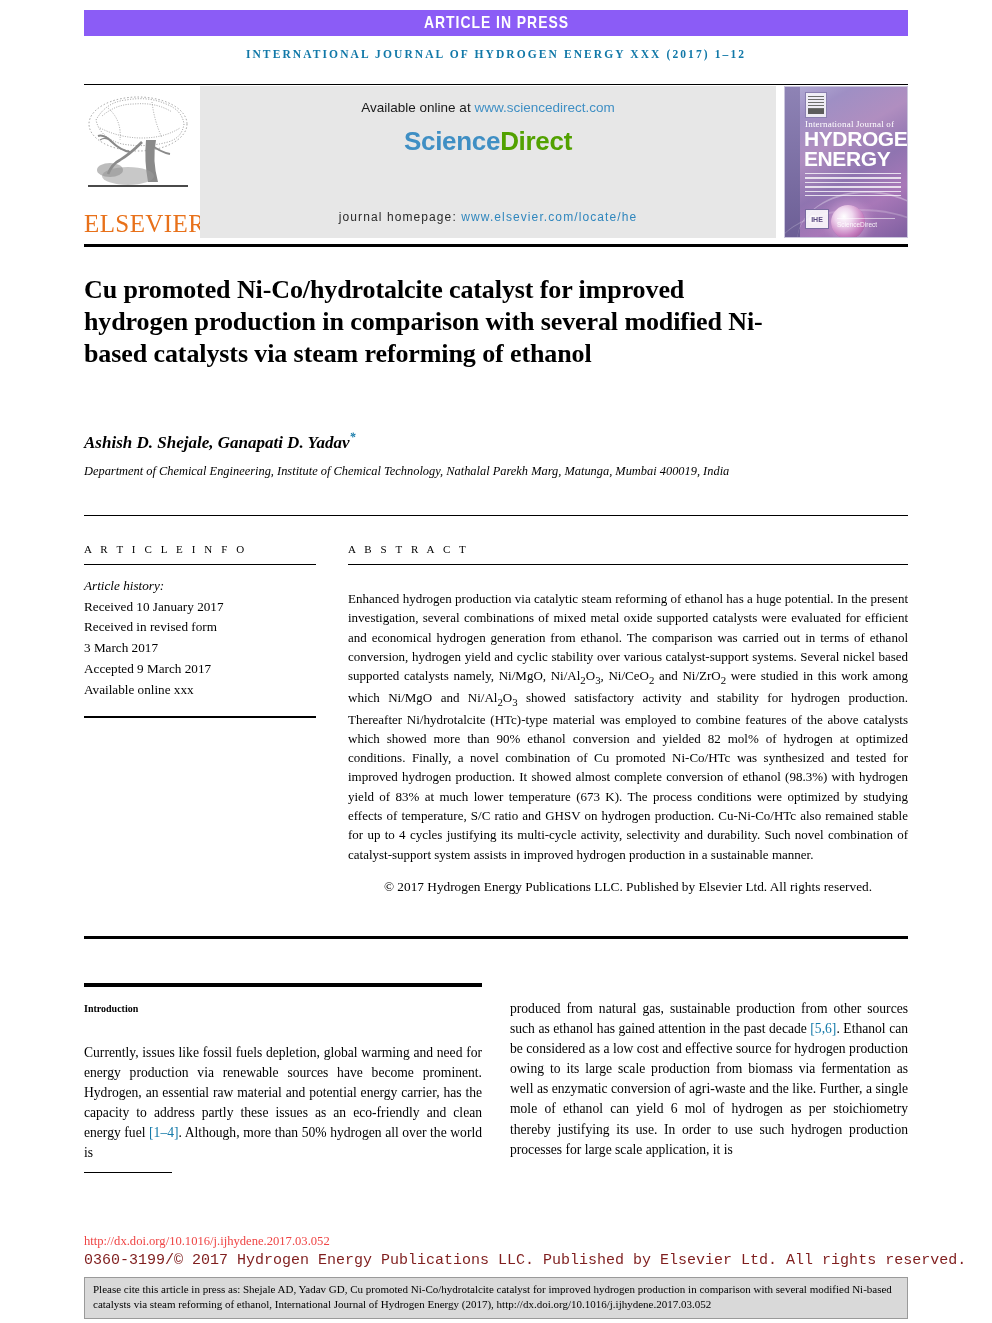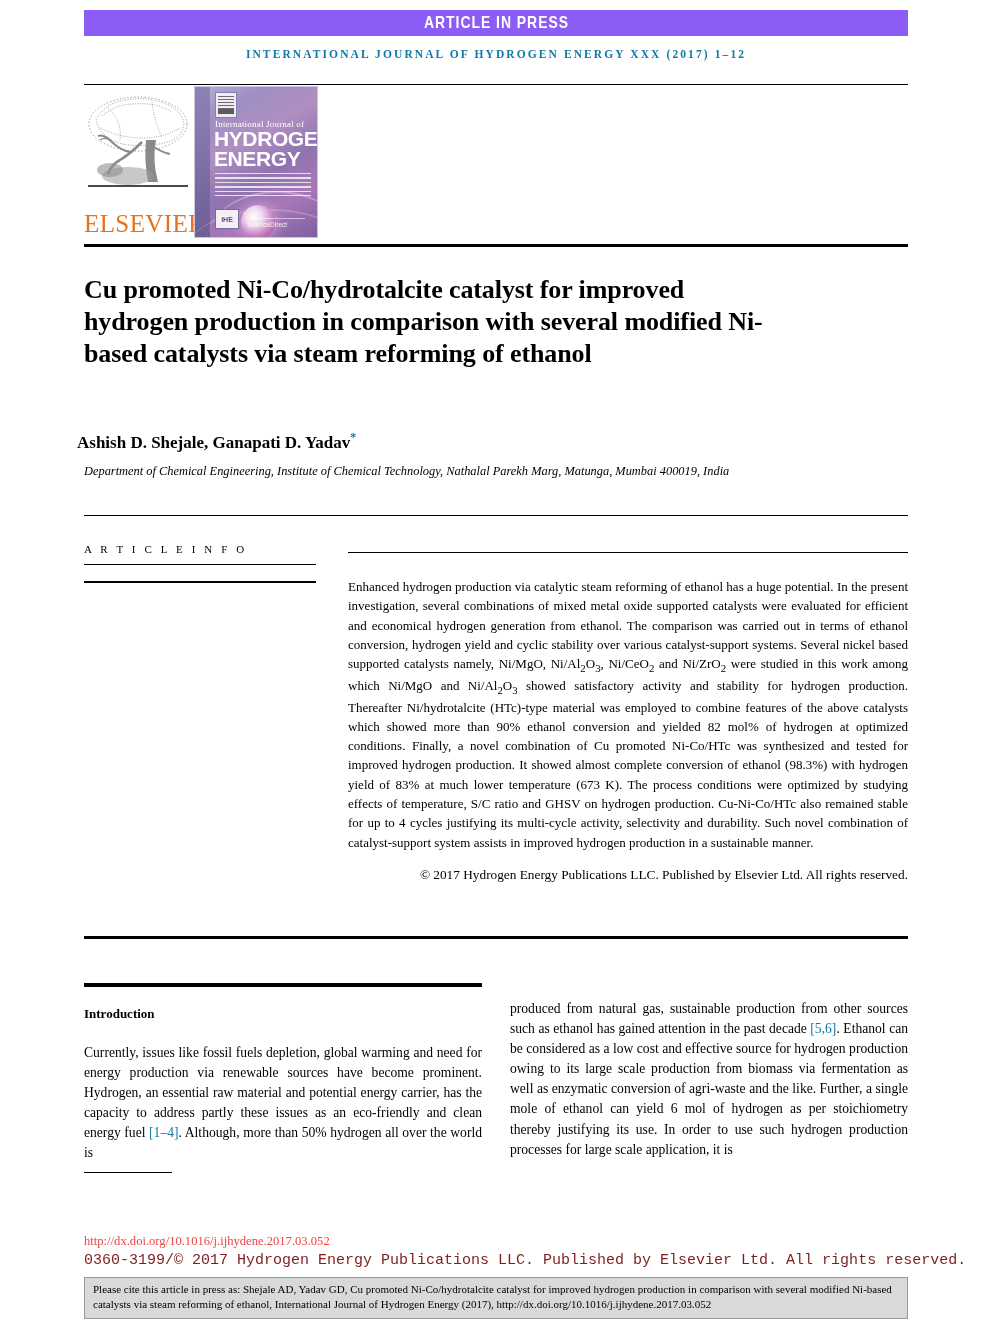--- a/index.html
+++ b/index.html
@@ -227,24 +227,25 @@
     font-weight: bold;
     font-size: 26px;
     line-height: 1.22;
     letter-spacing: -0.1px;
     color: #000000;
   }
 
   
   .authors {
     position: absolute;
-    left: 77px; top: 430px;
+    left: 84px; top: 430px;
     width: 780px;
     font-family: "Liberation Serif", serif;
     font-weight: bold;
+    font-style: italic;
     font-size: 17px;
   }
   .authors sup { color: #1178a8; font-size: 12px; }
   .affiliation {
     position: absolute;
     left: 84px; top: 463px;
     width: 760px;
     font-family: "Liberation Serif", serif;
     font-style: italic;
     font-size: 12.4px;
@@ -300,42 +301,42 @@
     font-family: "Liberation Serif", serif;
     font-size: 13px;
     line-height: 1.485;
     text-align: justify;
   }
   .abstract-copyright {
     margin-top: 2px;
     font-family: "Liberation Serif", serif;
     font-size: 13.3px;
     line-height: 1.485;
-    text-align: right;
+    text-align: center;
   }
   .rule-abs-bottom {
     position: absolute;
     left: 84px; top: 936px;
     width: 824px; height: 3px;
     background: #000000;
   }
 
   
   .intro-rule {
     position: absolute;
     left: 84px; top: 983px;
     width: 398px; height: 4px;
     background: #000000;
   }
   .intro-heading {
     position: absolute;
     left: 84px; top: 995px;
     font-family: "Liberation Serif", serif;
     font-weight: bold;
-    font-size: 13px;
+    font-size: 10px;
   }
   .col-left {
     position: absolute;
     left: 84px; top: 1029px;
     width: 398px;
     font-family: "Liberation Serif", serif;
     font-size: 13.6px;
     line-height: 1.485;
     text-align: justify;
   }
@@ -427,20 +428,31 @@
         <path d="M26 52 Q20 46 14 50" fill="none" stroke="#8a8a8a" stroke-width="1.4"></path>
         <path d="M64 54 Q74 62 84 64" fill="none" stroke="#8a8a8a" stroke-width="1.8"></path>
         <ellipse cx="42" cy="86" rx="26" ry="9" fill="#9a9a9a" opacity="0.55"></ellipse>
         <ellipse cx="24" cy="80" rx="13" ry="7" fill="#8f8f8f" opacity="0.6"></ellipse>
         <rect x="2" y="95" width="100" height="2" fill="#4a4a4a"></rect>
       </g>
     </svg>
     <div class="elsevier-word">ELSEVIER</div>
   </div>
 
+  <div class="sd-panel">
+    <div class="sd-available">
+      <span>Available online at </span><span class="sd-url">www.sciencedirect.com</span>
+    </div>
+    <div class="sd-wordmark">
+      <span class="sd-sci">Science</span><span class="sd-dir">Direct</span>
+    </div>
+    <div class="sd-homepage">
+      <span>journal homepage: </span><span class="sd-hp-url">www.elsevier.com/locate/he</span>
+    </div>
+  </div>
 
   <div class="cover">
     <div class="cover-spine"></div>
     <div class="cover-arc"></div>
     <div class="cover-arc2"></div>
     <div class="cover-elsevier-mark">
       <div class="cem-lines"></div>
         <div class="cem-cap"></div>
     </div>
     <div class="cover-ij">International Journal of</div>
@@ -462,24 +474,33 @@
 
 <div class="authors">
   <span>Ashish D. Shejale, Ganapati D. Yadav</span><sup>*</sup>
 </div>
 <div class="affiliation">Department of Chemical Engineering, Institute of Chemical Technology, Nathalal Parekh Marg, Matunga, Mumbai 400019, India</div>
 <div class="rule-affil"></div>
 
 <div class="info-col">
   <div class="sec-label">A R T I C L E   I N F O</div>
   <div class="sec-rule"></div>
+  <div class="info-body">
+    <div class="hist-label">Article history:</div>
+    <div>Received 10 January 2017</div>
+    <div>Received in revised form</div>
+    <div>3 March 2017</div>
+    <div>Accepted 9 March 2017</div>
+    <div>Available online xxx</div>
+  </div>
   <div class="info-rule2"></div>
 </div>
 
 <div class="abstract-col">
+  <div class="sec-label">A B S T R A C T</div>
   <div class="sec-rule"></div>
   <p class="abstract-body"><span>Enhanced hydrogen production via catalytic steam reforming of ethanol has a huge potential. In the present investigation, several combinations of mixed metal oxide supported catalysts were evaluated for efficient and economical hydrogen generation from ethanol. The comparison was carried out in terms of ethanol conversion, hydrogen yield and cyclic stability over various catalyst-support systems. Several nickel based supported catalysts namely, Ni/MgO, Ni/Al</span><sub>2</sub><span>O</span><sub>3</sub><span>, Ni/CeO</span><sub>2</sub><span> and Ni/ZrO</span><sub>2</sub><span> were studied in this work among which Ni/MgO and Ni/Al</span><sub>2</sub><span>O</span><sub>3</sub><span> showed satisfactory activity and stability for hydrogen production. Thereafter Ni/hydrotalcite (HTc)-type material was employed to combine features of the above catalysts which showed more than 90% ethanol conversion and yielded 82 mol% of hydrogen at optimized conditions. Finally, a novel combination of Cu promoted Ni-Co/HTc was synthesized and tested for improved hydrogen production. It showed almost complete conversion of ethanol (98.3%) with hydrogen yield of 83% at much lower temperature (673 K). The process conditions were optimized by studying effects of temperature, S/C ratio and GHSV on hydrogen production. Cu-Ni-Co/HTc also remained stable for up to 4 cycles justifying its multi-cycle activity, selectivity and durability. Such novel combination of catalyst-support system assists in improved hydrogen production in a sustainable manner.</span></p>
   <div class="abstract-copyright">© 2017 Hydrogen Energy Publications LLC. Published by Elsevier Ltd. All rights reserved.</div>
 </div>
 
 <div class="rule-abs-bottom"></div>
 
 <div class="intro-rule"></div>
 <h2 class="intro-heading">Introduction</h2>
 

